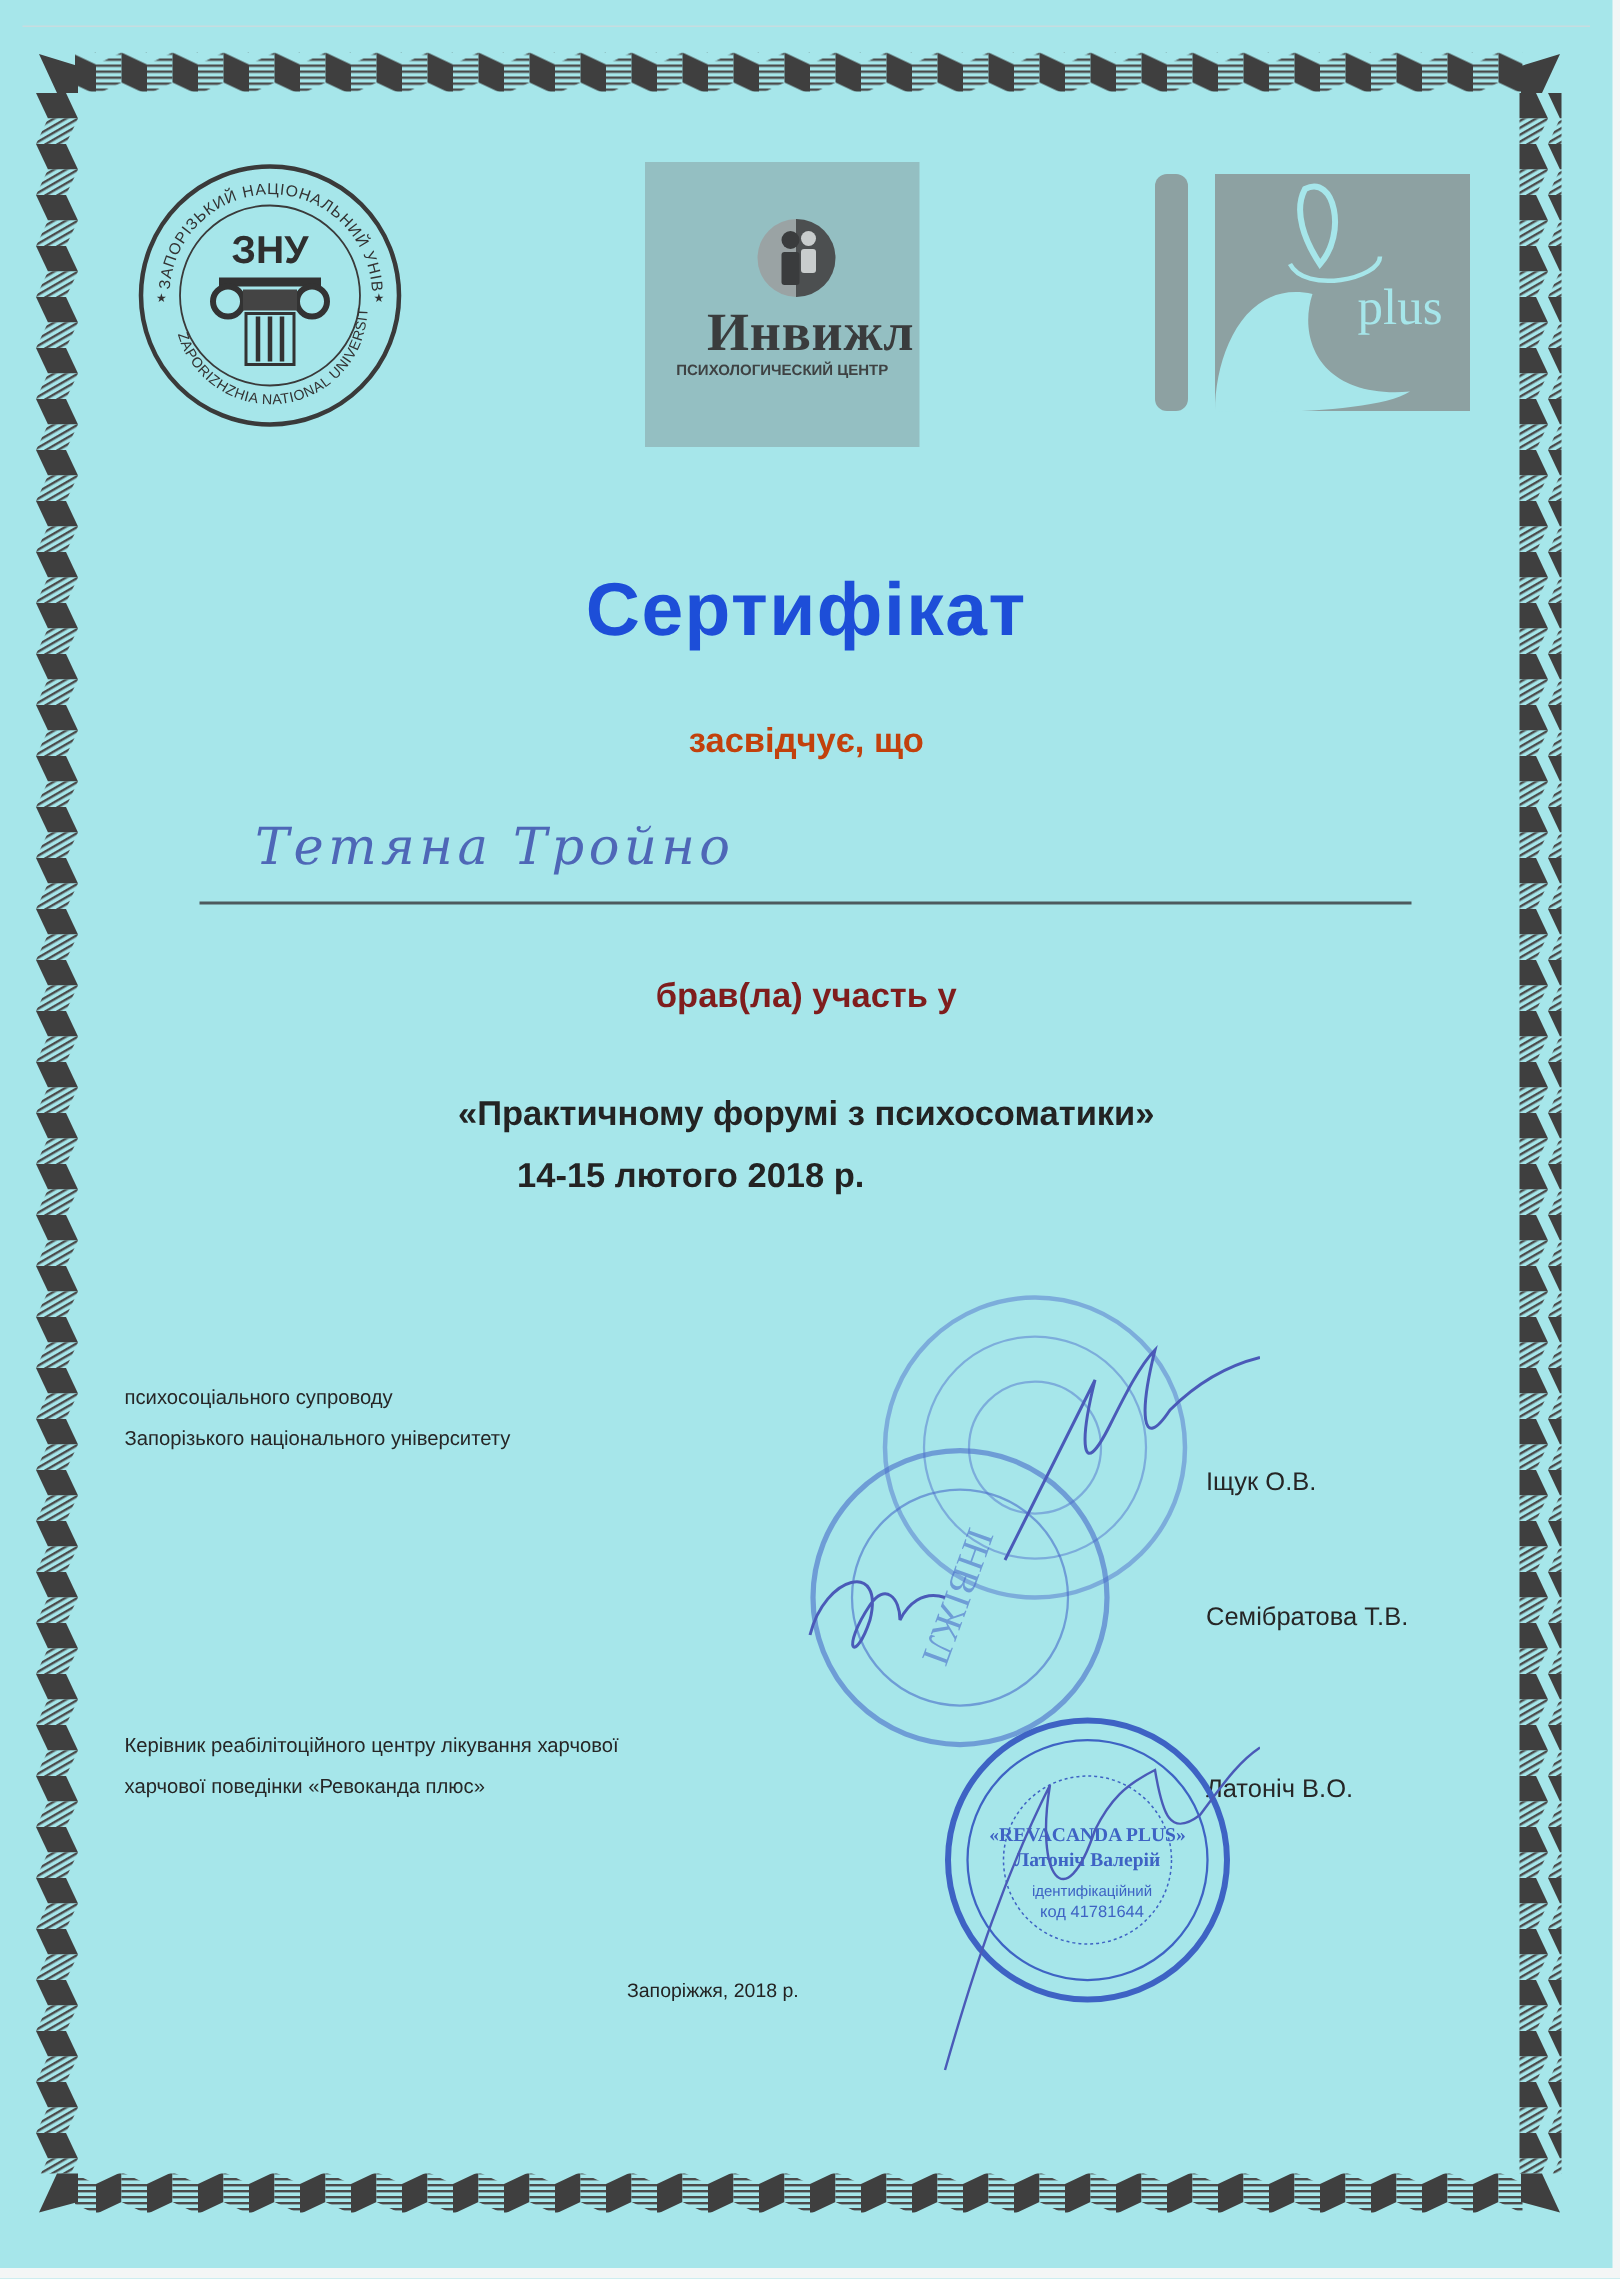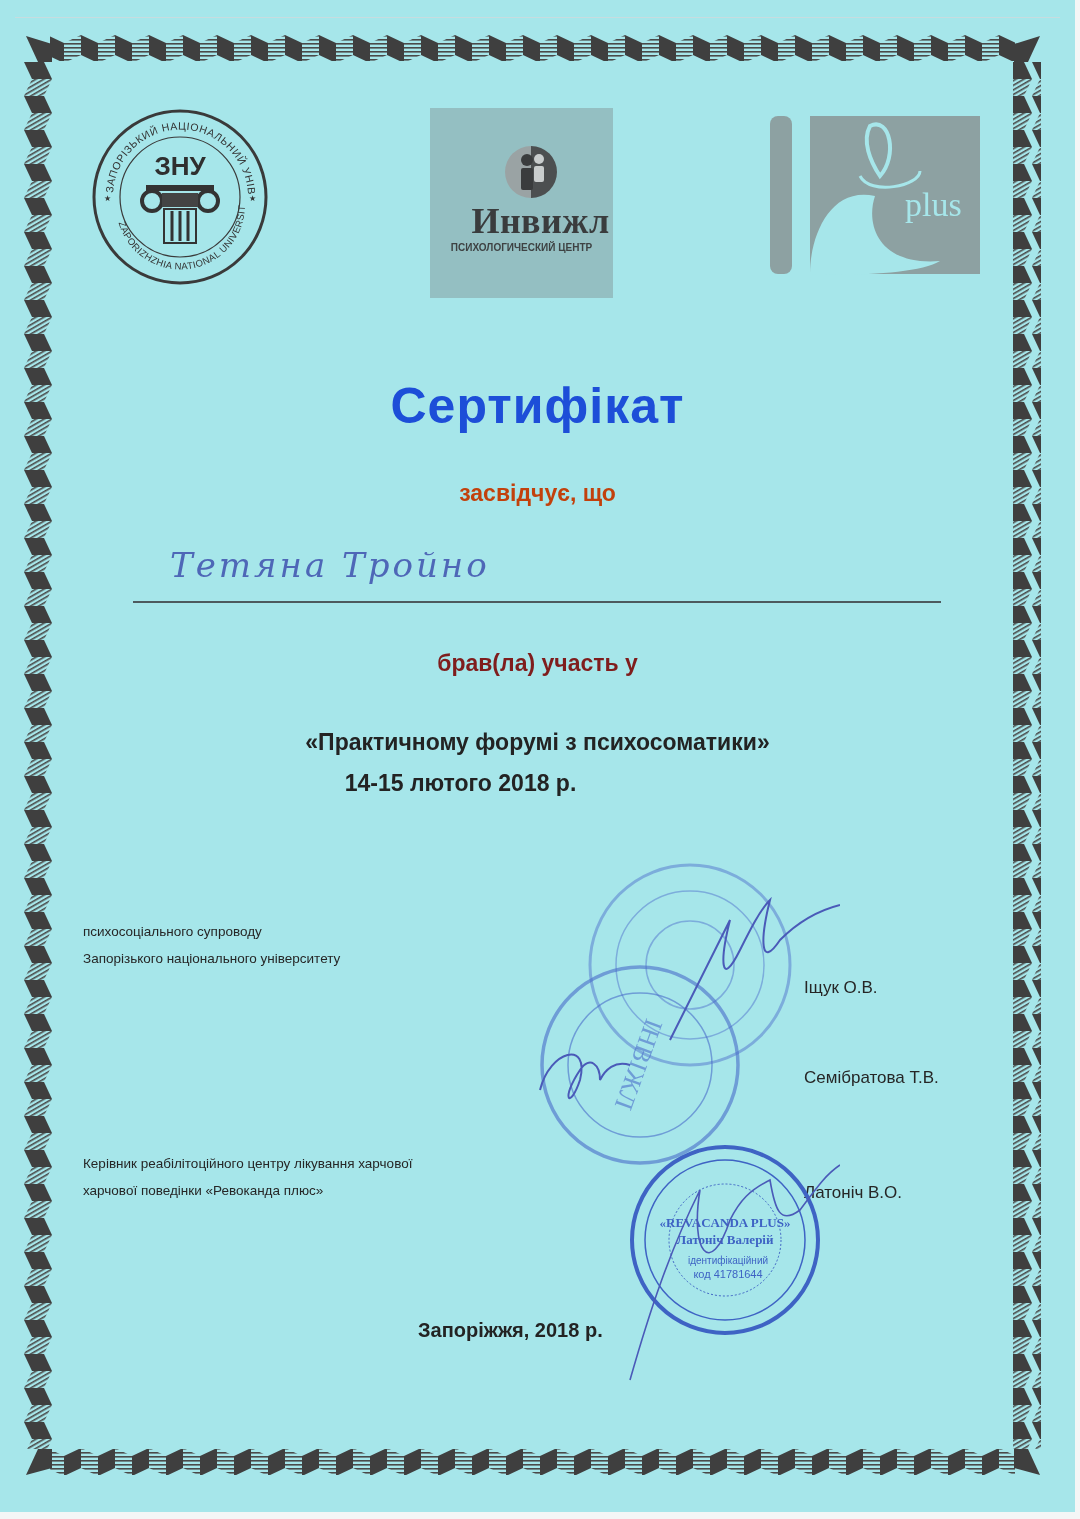--- a/index.html
+++ b/index.html
@@ -26,21 +26,21 @@
   .title { position:absolute; left:0; width:1075px; top:377px; text-align:center; font-size:50px; font-weight:bold; color:#1d4ed8; letter-spacing:1px; }
   .certifies { position:absolute; left:0; width:1075px; top:480px; text-align:center; font-size:23px; font-weight:bold; color:#c2410c; }
   .name-line { position:absolute; left:133px; top:601px; width:808px; height:2px; background:#4d5a5e; }
   .name-hand { position:absolute; left:170px; top:545px; font-family:"DejaVu Serif", serif; font-style:italic; font-size:34px; color:#4e67b7; letter-spacing:3px; }
   .took-part { position:absolute; left:0; width:1075px; top:650px; text-align:center; font-size:23px; font-weight:bold; color:#7f1d1d; }
   .forum { position:absolute; left:0; width:1075px; top:709px; text-align:center; font-size:23px; font-weight:bold; color:#232323;margin-top:20px; }
   .dates { position:absolute; left:0; width:921px; top:770px; text-align:center; font-size:23px; font-weight:bold; color:#232323; }
 
   .sig-label { position:absolute; left:83px; font-size:13.5px; line-height:27px; color:#262626; }
   .sig-name { position:absolute; font-size:17px; color:#262626; }
-  .city { position:absolute; left:418px; top:1319px; font-size:20px; font-weight:bold; color:#232323; }
+  .city { position:absolute; left:418px; top:1319px; font-size:13px; font-weight:normal; color:#232323; }
 
   .stamp { position:absolute; }
 </style>
 </head>
 <body>
 
 <div class="paper"></div>
 <div class="scanline"></div>
 
 <svg class="zz" style="left:0;top:0;width:1075px;height:1512px" viewBox="0 0 1075 1512">

